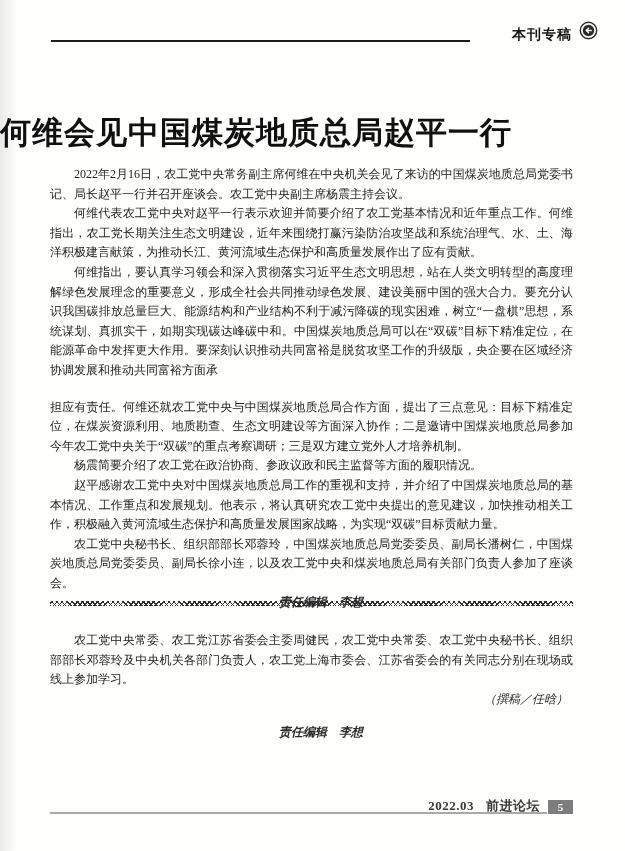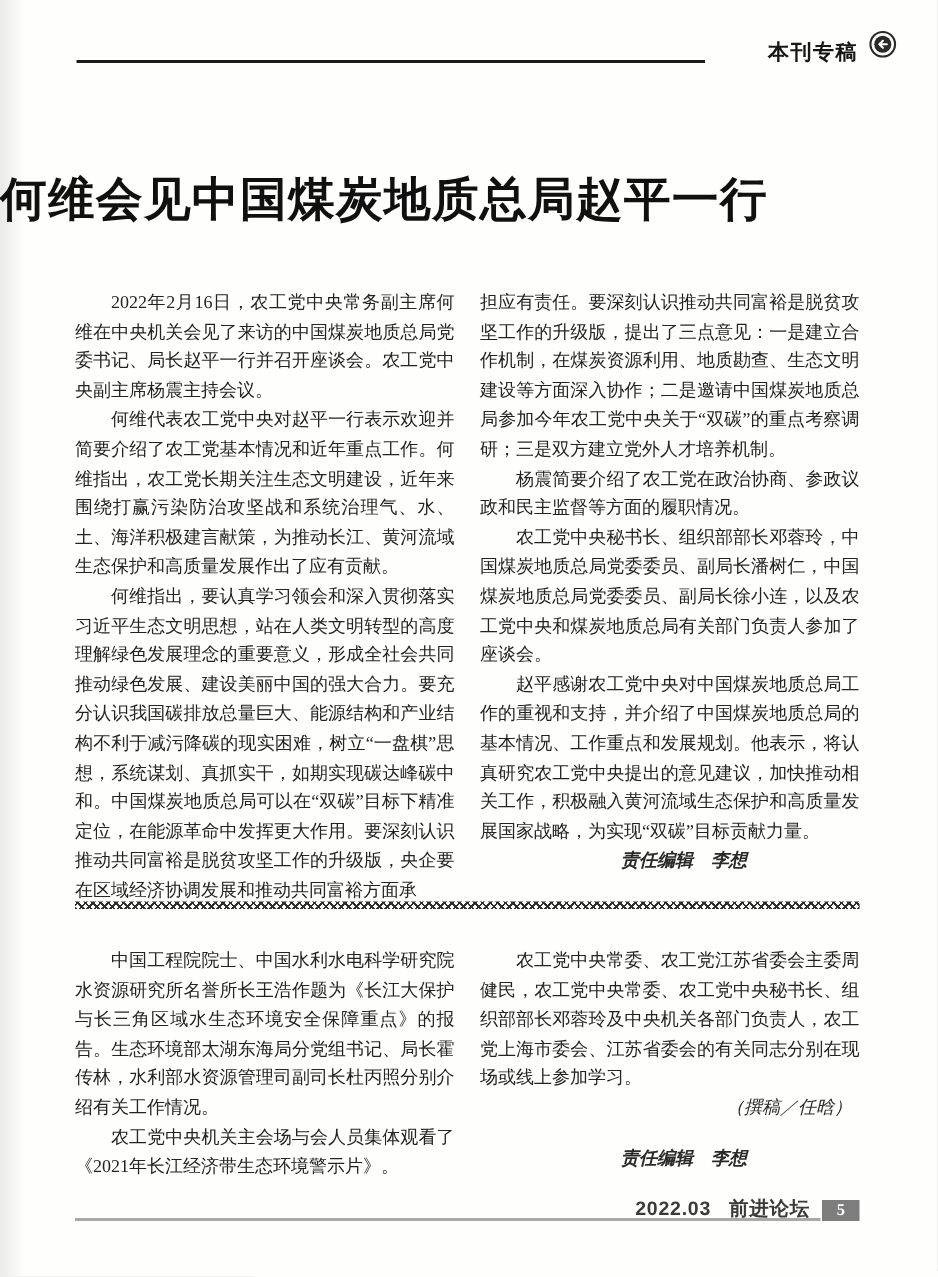--- a/index.html
+++ b/index.html
@@ -40,21 +40,21 @@
     font-family:"Liberation Sans","DejaVu Sans",sans-serif;
     font-weight:900;font-size:31px;letter-spacing:1px;color:#101010;
     white-space:nowrap;
   }
 
   
   .cols{
     position:absolute;left:50px;width:523px;
     display:flex;gap:17px;
   }
-  .cols-a1{top:192px;}
+  .cols-a1{top:165px;flex-direction:column;}
   .cols-a2{top:631px;}
   .col{
     flex:1 1 0;min-width:0;
     font-size:12px;line-height:19.6px;color:#232323;
     text-align:justify;
   }
   .col p{margin:0;text-indent:2em;}
   .col p.cont{text-indent:0;}
   .byline{
     margin-top:3px;padding-right:5px;
@@ -78,21 +78,21 @@
 
   
   .footer{position:absolute;left:50px;top:796px;width:523px;height:20px;}
   .footer-line{position:absolute;left:0;top:16px;width:497px;height:2px;background:#a9a9a9;}
   .footer-text{
     position:absolute;right:33px;top:1px;
     font-family:"Liberation Sans","DejaVu Sans",sans-serif;
     font-weight:bold;font-size:13px;color:#3a3a3a;
     letter-spacing:0.5px;white-space:nowrap;
   }
-  .footer-text .issue{margin-right:12px;font-family:Liberation Sans, sans-serif;margin-left:12px;}
+  .footer-text .issue{margin-right:12px;font-family:Liberation Serif, serif;margin-left:12px;}
   .page-badge{
     position:absolute;right:0;top:4px;width:25px;height:14px;
     background:#7d7d7d;color:#ffffff;
     font-family:"Liberation Serif","DejaVu Serif",serif;
     font-weight:bold;font-size:11px;line-height:14px;text-align:center;
   }
 </style>
 </head>
 <body>
 
@@ -113,35 +113,31 @@
 
   <div class="title">何维会见中国煤炭地质总局赵平一行</div>
 
   <div class="cols cols-a1">
     <div class="col">
       <p>2022年2月16日，农工党中央常务副主席何维在中央机关会见了来访的中国煤炭地质总局党委书记、局长赵平一行并召开座谈会。农工党中央副主席杨震主持会议。</p>
       <p>何维代表农工党中央对赵平一行表示欢迎并简要介绍了农工党基本情况和近年重点工作。何维指出，农工党长期关注生态文明建设，近年来围绕打赢污染防治攻坚战和系统治理气、水、土、海洋积极建言献策，为推动长江、黄河流域生态保护和高质量发展作出了应有贡献。</p>
       <p>何维指出，要认真学习领会和深入贯彻落实习近平生态文明思想，站在人类文明转型的高度理解绿色发展理念的重要意义，形成全社会共同推动绿色发展、建设美丽中国的强大合力。要充分认识我国碳排放总量巨大、能源结构和产业结构不利于减污降碳的现实困难，树立“一盘棋”思想，系统谋划、真抓实干，如期实现碳达峰碳中和。中国煤炭地质总局可以在“双碳”目标下精准定位，在能源革命中发挥更大作用。要深刻认识推动共同富裕是脱贫攻坚工作的升级版，央企要在区域经济协调发展和推动共同富裕方面承</p>
     </div>
     <div class="col">
-      <p class="cont">担应有责任。要深刻认识推动共同富裕是脱贫攻坚工作的升级版，提出了三点意见：一是建立合作机制，在煤炭资源利用、地质勘查、生态文明建设等方面深入协作；二是邀请中国煤炭地质总局参加今年农工党中央关于“双碳”的重点考察调研；三是双方建立党外人才培养机制。</p>
+      <p class="cont">担应有责任。何维还就农工党中央与中国煤炭地质总局合作方面，提出了三点意见：目标下精准定位，在煤炭资源利用、地质勘查、生态文明建设等方面深入协作；二是邀请中国煤炭地质总局参加今年农工党中央关于“双碳”的重点考察调研；三是双方建立党外人才培养机制。</p>
       <p>杨震简要介绍了农工党在政治协商、参政议政和民主监督等方面的履职情况。</p>
+      <p>赵平感谢农工党中央对中国煤炭地质总局工作的重视和支持，并介绍了中国煤炭地质总局的基本情况、工作重点和发展规划。他表示，将认真研究农工党中央提出的意见建议，加快推动相关工作，积极融入黄河流域生态保护和高质量发展国家战略，为实现“双碳”目标贡献力量。</p>
       <p>农工党中央秘书长、组织部部长邓蓉玲，中国煤炭地质总局党委委员、副局长潘树仁，中国煤炭地质总局党委委员、副局长徐小连，以及农工党中央和煤炭地质总局有关部门负责人参加了座谈会。</p>
-      <p>赵平感谢农工党中央对中国煤炭地质总局工作的重视和支持，并介绍了中国煤炭地质总局的基本情况、工作重点和发展规划。他表示，将认真研究农工党中央提出的意见建议，加快推动相关工作，积极融入黄河流域生态保护和高质量发展国家战略，为实现“双碳”目标贡献力量。</p>
       <p class="editor">责任编辑　李想</p>
     </div>
   </div>
 
   <div class="divider"></div>
 
   <div class="cols cols-a2">
-    <div class="col">
-      <p>中国工程院院士、中国水利水电科学研究院水资源研究所名誉所长王浩作题为《长江大保护与长三角区域水生态环境安全保障重点》的报告。生态环境部太湖东海局分党组书记、局长霍传林，水利部水资源管理司副司长杜丙照分别介绍有关工作情况。</p>
-      <p>农工党中央机关主会场与会人员集体观看了《2021年长江经济带生态环境警示片》。</p>
-    </div>
     <div class="col">
       <p>农工党中央常委、农工党江苏省委会主委周健民，农工党中央常委、农工党中央秘书长、组织部部长邓蓉玲及中央机关各部门负责人，农工党上海市委会、江苏省委会的有关同志分别在现场或线上参加学习。</p>
       <p class="byline">（撰稿／任晗）</p>
       <p class="editor">责任编辑　李想</p>
     </div>
   </div>
 
   <div class="footer">
     <div class="footer-line"></div>
     <div class="footer-text">

